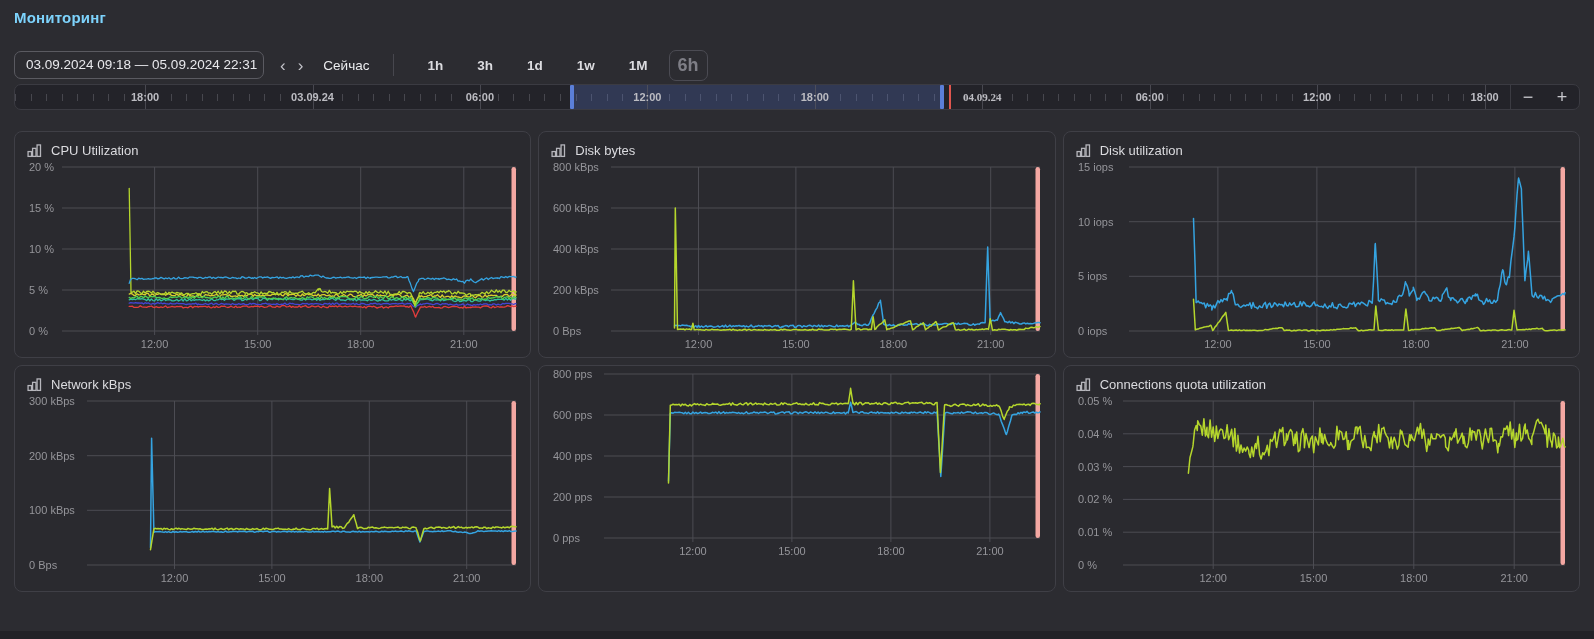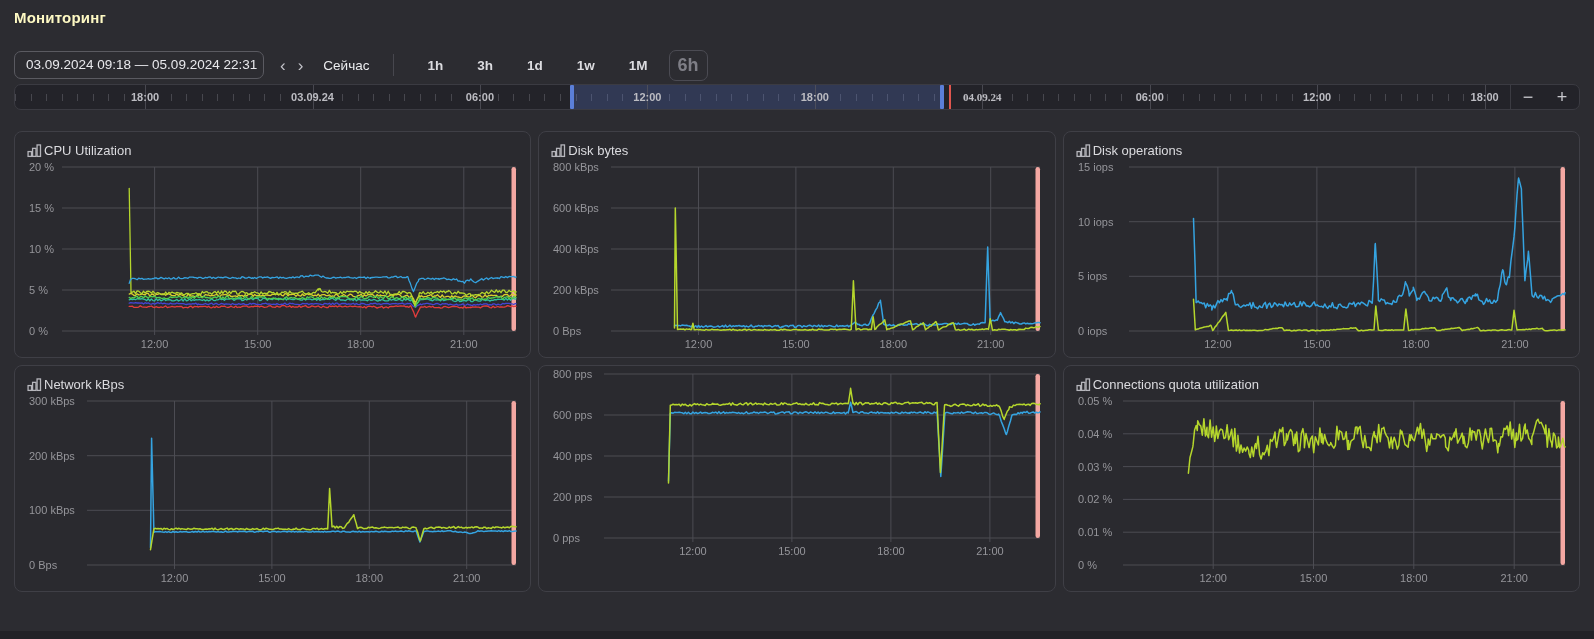--- a/index.html
+++ b/index.html
@@ -3,21 +3,21 @@
 <meta charset="utf-8">
 <style>
   html,body{margin:0;padding:0;}
   body{
     width:1594px;height:639px;position:relative;overflow:hidden;
     background:#2c2c31;
     font-family:"Liberation Sans", sans-serif;
     -webkit-font-smoothing:antialiased;
   }
   .page{padding:9px 14px 0;}
-  h1.page-title{margin:0;font-size:15px;font-weight:700;color:#fef9c3;letter-spacing:.2px;}
+  h1.page-title{margin:0;font-size:15px;font-weight:700;color:#7dd3fc;letter-spacing:.2px;}
 
   
   .toolbar{display:flex;align-items:center;margin-top:25px;height:28px;}
   .date-range{
     width:250px;height:28px;box-sizing:border-box;
     border:1px solid #5a5a61;border-radius:7px;
     padding:0 11px;line-height:26px;
     font-size:13.5px;color:#e8e8ec;white-space:nowrap;cursor:pointer;
     background:transparent;
   }
@@ -45,21 +45,21 @@
     transform:translateX(-2px);border-radius:1px;cursor:ew-resize;}
   .nowline{position:absolute;top:0;width:2px;height:100%;background:#e0564e;}
   .tl-div{width:1px;background:#3b3b42;}
   .zoom-btn{background:none;border:none;color:#c8c8cd;font-size:18px;line-height:1;
     width:34px;cursor:pointer;font-family:inherit;padding:0;}
 
   
   .grid{display:grid;grid-template-columns:repeat(3,1fr);gap:7px;margin-top:21px;}
   .panel{height:227px;background:#2a2a2f;border:1px solid #3f3f46;border-radius:8px;
     box-sizing:border-box;display:flex;flex-direction:column;overflow:hidden;}
-  .phead{display:flex;align-items:center;gap:2px;padding:11px 12px 1px;}
+  .phead{display:flex;align-items:center;gap:9px;padding:11px 12px 1px;}
   .cicon{display:inline-flex;color:#b6b6bc;}
   .cicon svg{display:block;}
   .ptitle{font-size:13px;color:#dbdbdf;}
   .plot{flex:1;margin:0 4px 2px 8px;position:relative;cursor:crosshair;}
   svg .tick{fill:#95959a;font-size:11px;font-family:"Liberation Sans",sans-serif;}
 
   .bottom-edge{position:absolute;left:0;right:0;bottom:0;height:8px;background:#222227;}
 </style>
 </head>
 <body>
@@ -274,21 +274,21 @@
 
     <section class="panel">
       <header class="phead">
         <span class="cicon">
           <svg width="15" height="15" viewBox="0 0 14 14" fill="none" stroke="currentColor" stroke-width="1.2">
             <rect x="1" y="8" width="3.2" height="4.5"></rect>
               <rect x="5.2" y="5" width="3.2" height="7.5"></rect>
               <rect x="9.4" y="1.8" width="3.2" height="10.7"></rect>
           </svg>
         </span>
-        <span class="ptitle">Disk operations</span>
+        <span class="ptitle">Disk utilization</span>
       </header>
       <div class="plot"><svg width="503" height="196">
             <line x1="57" y1="8.0" x2="493" y2="8.0" stroke="#4c4c53" stroke-width="1"></line>
             <text x="6" y="12" class="tick">15 iops</text>
             <line x1="57" y1="62.7" x2="493" y2="62.7" stroke="#4c4c53" stroke-width="1"></line>
             <text x="6" y="66.7" class="tick">10 iops</text>
             <line x1="57" y1="117.3" x2="493" y2="117.3" stroke="#4c4c53" stroke-width="1"></line>
             <text x="6" y="121.3" class="tick">5 iops</text>
             <line x1="57" y1="172.0" x2="493" y2="172.0" stroke="#4c4c53" stroke-width="1"></line>
             <text x="6" y="176" class="tick">0 iops</text>

